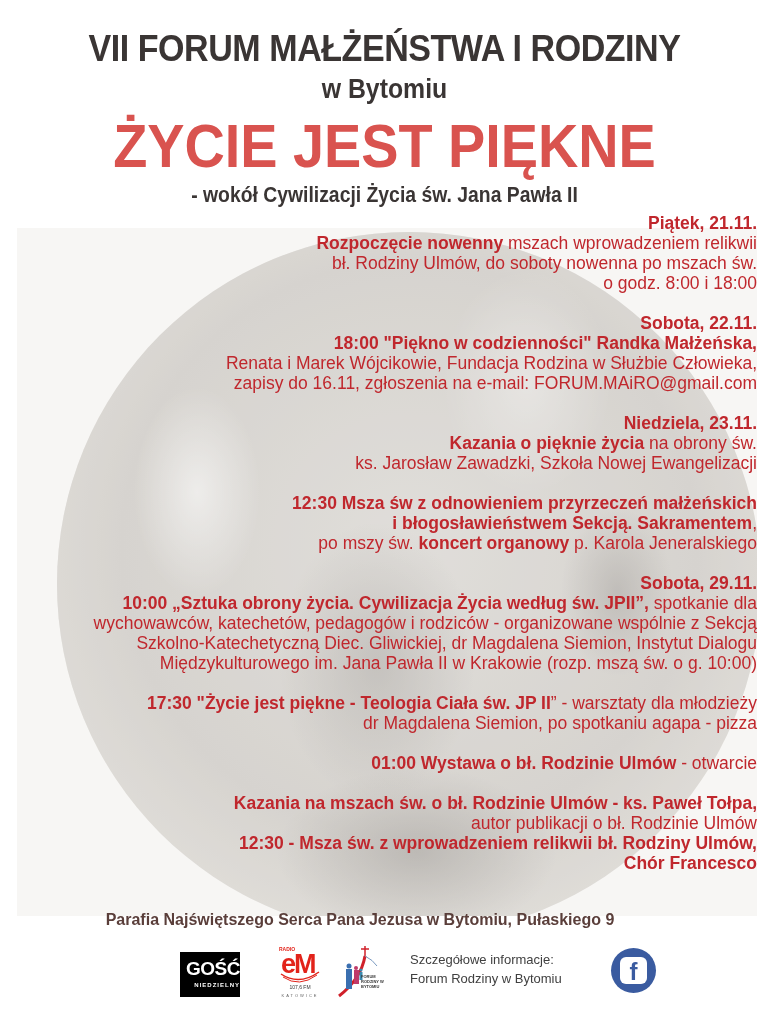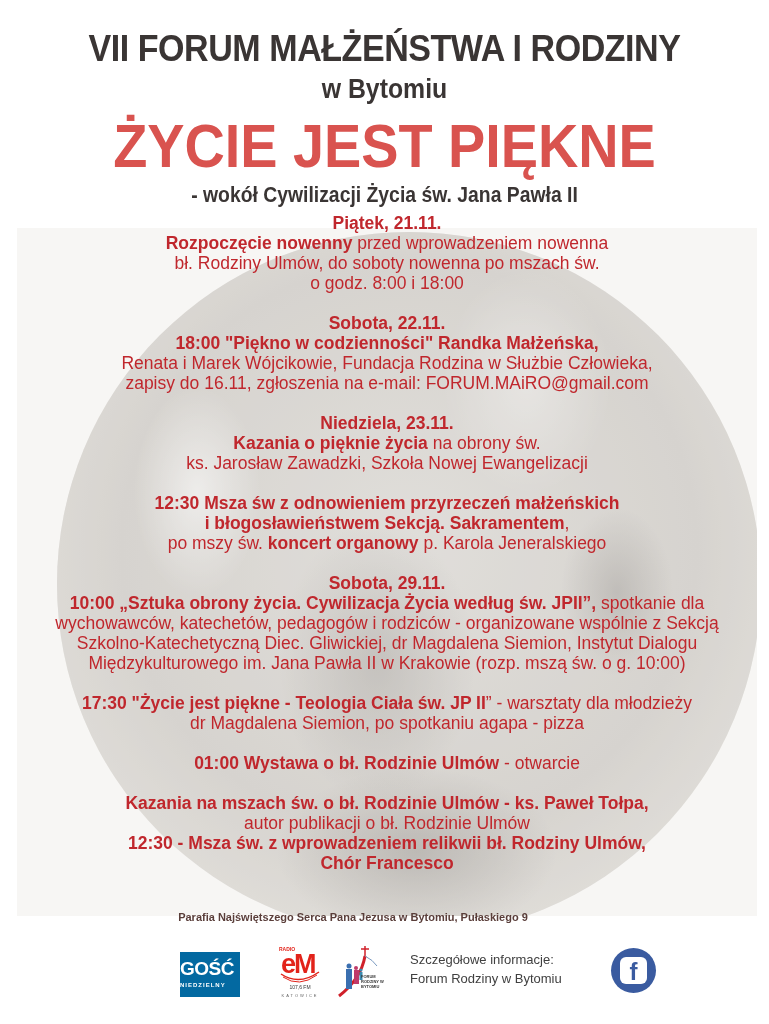--- a/index.html
+++ b/index.html
@@ -44,36 +44,36 @@
       radial-gradient(ellipse 200px 120px at 360px 620px, rgba(100,95,90,0.35), transparent 70%),
       radial-gradient(circle at 50% 45%, #d6d3ce 0%, #c9c5bf 55%, #e3e0da 100%);
   }
   .photo-circle::after {
     content: ""; position: absolute; inset: 0; border-radius: 50%;
     background: rgba(255,255,255,0.25);
   }
 
   .schedule {
     position: absolute; left: 17px; top: 213px; width: 740px;
-    text-align: center; color: #c0272d; font-size: 17.5px; line-height: 20px;
+    text-align: right; color: #c0272d; font-size: 17.5px; line-height: 20px;
   }
   .schedule .block { margin-bottom: 20px; }
   .schedule .line { display: block; white-space: nowrap; }
   .schedule b { font-weight: bold; }
   .schedule .day { font-weight: bold; }
 
   .footer-address {
-    position: absolute; left: 8px; width: 690px; top: 911px;
-    text-align: center; font-size: 11px; font-weight: bold; color: #5a3e3a;
+    position: absolute; left: 15px; width: 690px; top: 911px;
+    text-align: center; font-size: 16px; font-weight: bold; color: #5a3e3a;
   }
 
   .logos { position: absolute; left: 0; top: 944px; width: 769px; height: 60px; }
   .logo-gosc {
     position: absolute; left: 180px; top: 8px; width: 60px; height: 45px;
-    background: #0369a1; color: #fff; text-align: left;
+    background: #000000; color: #fff; text-align: right;
   }
   .logo-gosc .big { display: block; font-size: 19px; font-weight: bold; margin-top: 6px; letter-spacing: -0.5px; }
   .logo-gosc .small { display: block; font-size: 6px; font-weight: bold; letter-spacing: 1px; margin-top: 2px; }
 
   .logo-em {
     position: absolute; left: 277px; top: 2px; width: 46px; height: 54px; text-align: center;
   }
   .logo-em .radio { position: absolute; left: 2px; top: 0; font-size: 5px; font-weight: bold; color: #e2231a; }
   .logo-em .em { position: absolute; left: 4px; top: 3px; font-size: 27px; font-weight: bold; color: #e2231a; letter-spacing: -2px; }
   .logo-em .fm { position: absolute; left: 0; top: 38px; width: 46px; font-size: 5px; color: #333; }
@@ -107,21 +107,21 @@
   <div class="title-4">- wokół Cywilizacji Życia św. Jana Pawła II</div>
 </div>
 
 <div class="photo-bg">
   <div class="photo-circle"></div>
 </div>
 
 <div class="schedule">
   <div class="block">
     <span class="line day">Piątek, 21.11.</span>
-    <span class="line"><b>Rozpoczęcie nowenny</b><span> przed wprowadzeniem nowenna</span></span>
+    <span class="line"><b>Rozpoczęcie nowenny</b><span> mszach wprowadzeniem relikwii</span></span>
     <span class="line">bł. Rodziny Ulmów, do soboty nowenna po mszach św.</span>
     <span class="line">o godz. 8:00 i 18:00</span>
   </div>
 
   <div class="block">
     <span class="line day">Sobota, 22.11.</span>
     <span class="line"><b>18:00 "Piękno w codzienności" Randka Małżeńska,</b></span>
     <span class="line">Renata i Marek Wójcikowie, Fundacja Rodzina w Służbie Człowieka,</span>
     <span class="line">zapisy do 16.11, zgłoszenia na e-mail: FORUM.MAiRO@gmail.com</span>
   </div>

